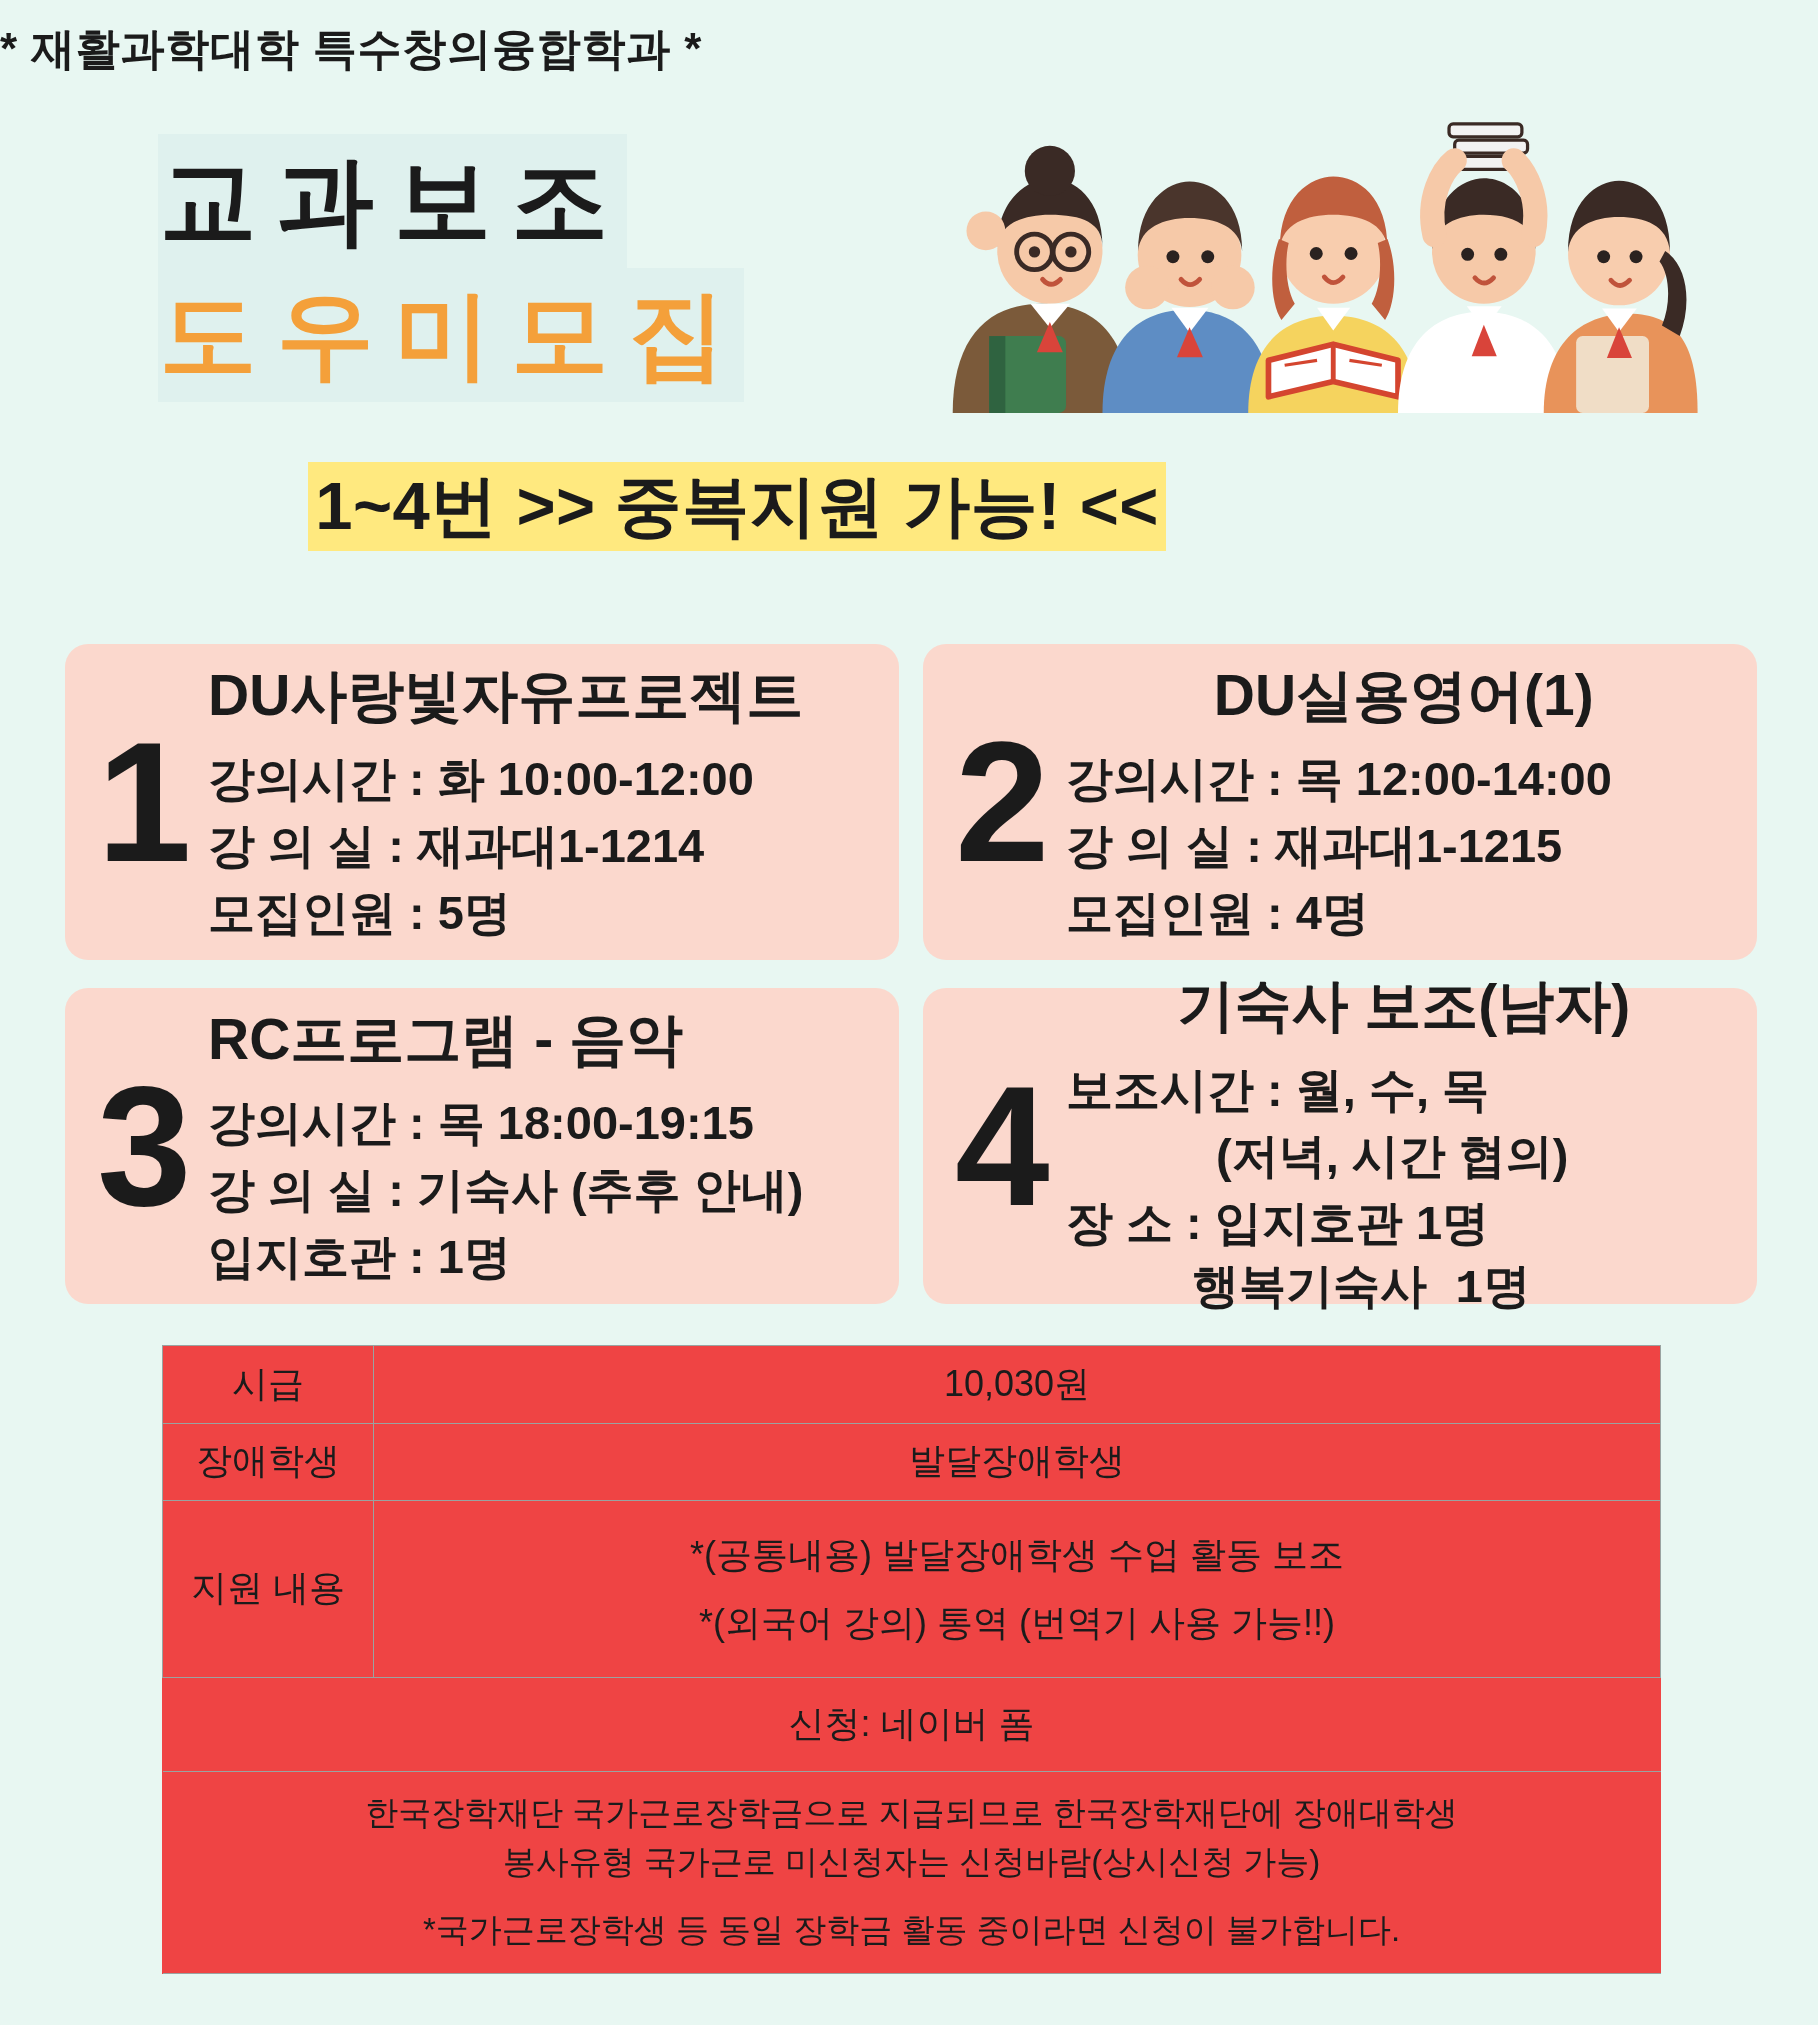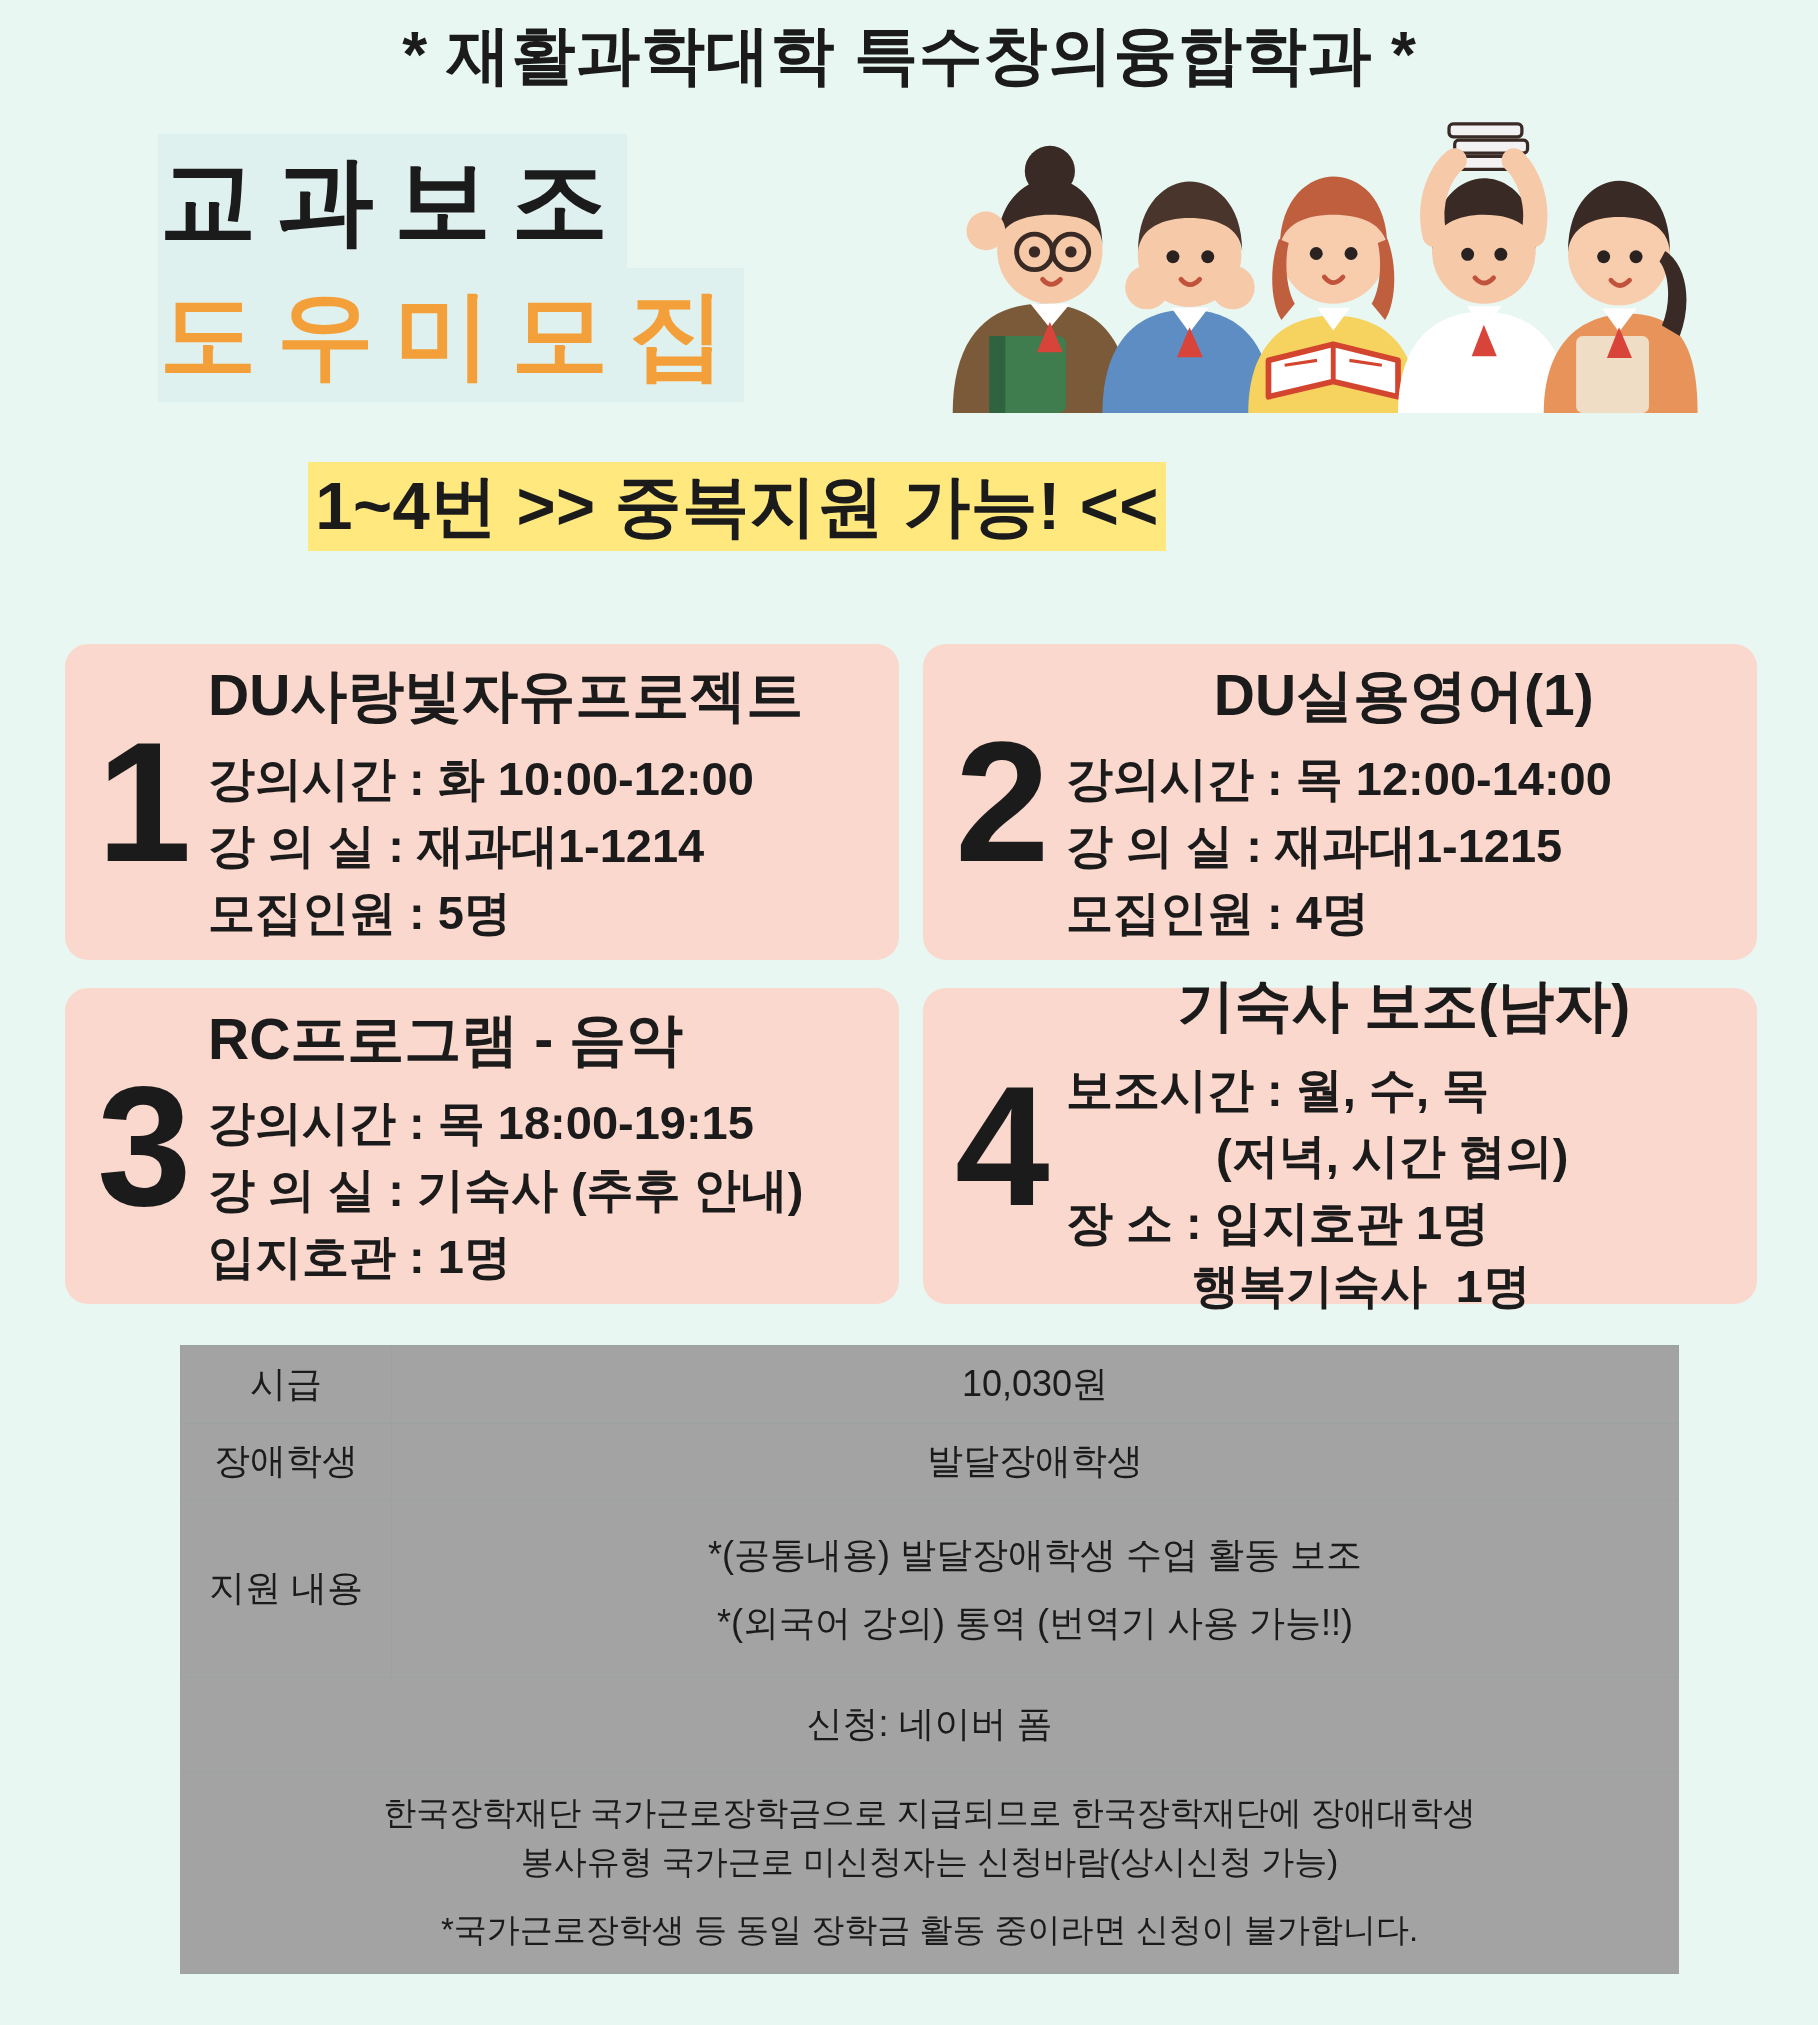--- a/index.html
+++ b/index.html
@@ -19,25 +19,25 @@
     position: relative;
     width: 1819px;
     height: 2572px;
     background: #e8f7f2;
     box-sizing: border-box;
   }
 
   
   .dept-line {
     position: absolute;
-    top: 12px;
+    top: 20px;
     left: 0;
     width: 1819px;
-    text-align: center;
-    font-size: 64px;
+    text-align: left;
+    font-size: 44px;
     font-weight: bold;
     letter-spacing: 0.8px;
     color: #1b1b1b;
   }
 
   .title-block {
     position: absolute;
     top: 134px;
     left: 158px;
     width: 830px;
@@ -141,24 +141,24 @@
   }
   .indent-row2 {
     padding-left: 126px;
     font-family: Liberation Mono, monospace;
   }
 
   
   .info-table {
     position: absolute;
     top: 1345px;
-    left: 180px;
+    left: 162px;
     width: 1499px;
     border-collapse: collapse;
-    background: #a3a3a3;
+    background: #ef4444;
   }
   .info-table td {
     border: 1.2px solid #9aa3a1;
     font-size: 36px;
     padding: 13.8px 8px;
     text-align: center;
     vertical-align: middle;
   }
   .info-table td.label {
     width: 194px;

